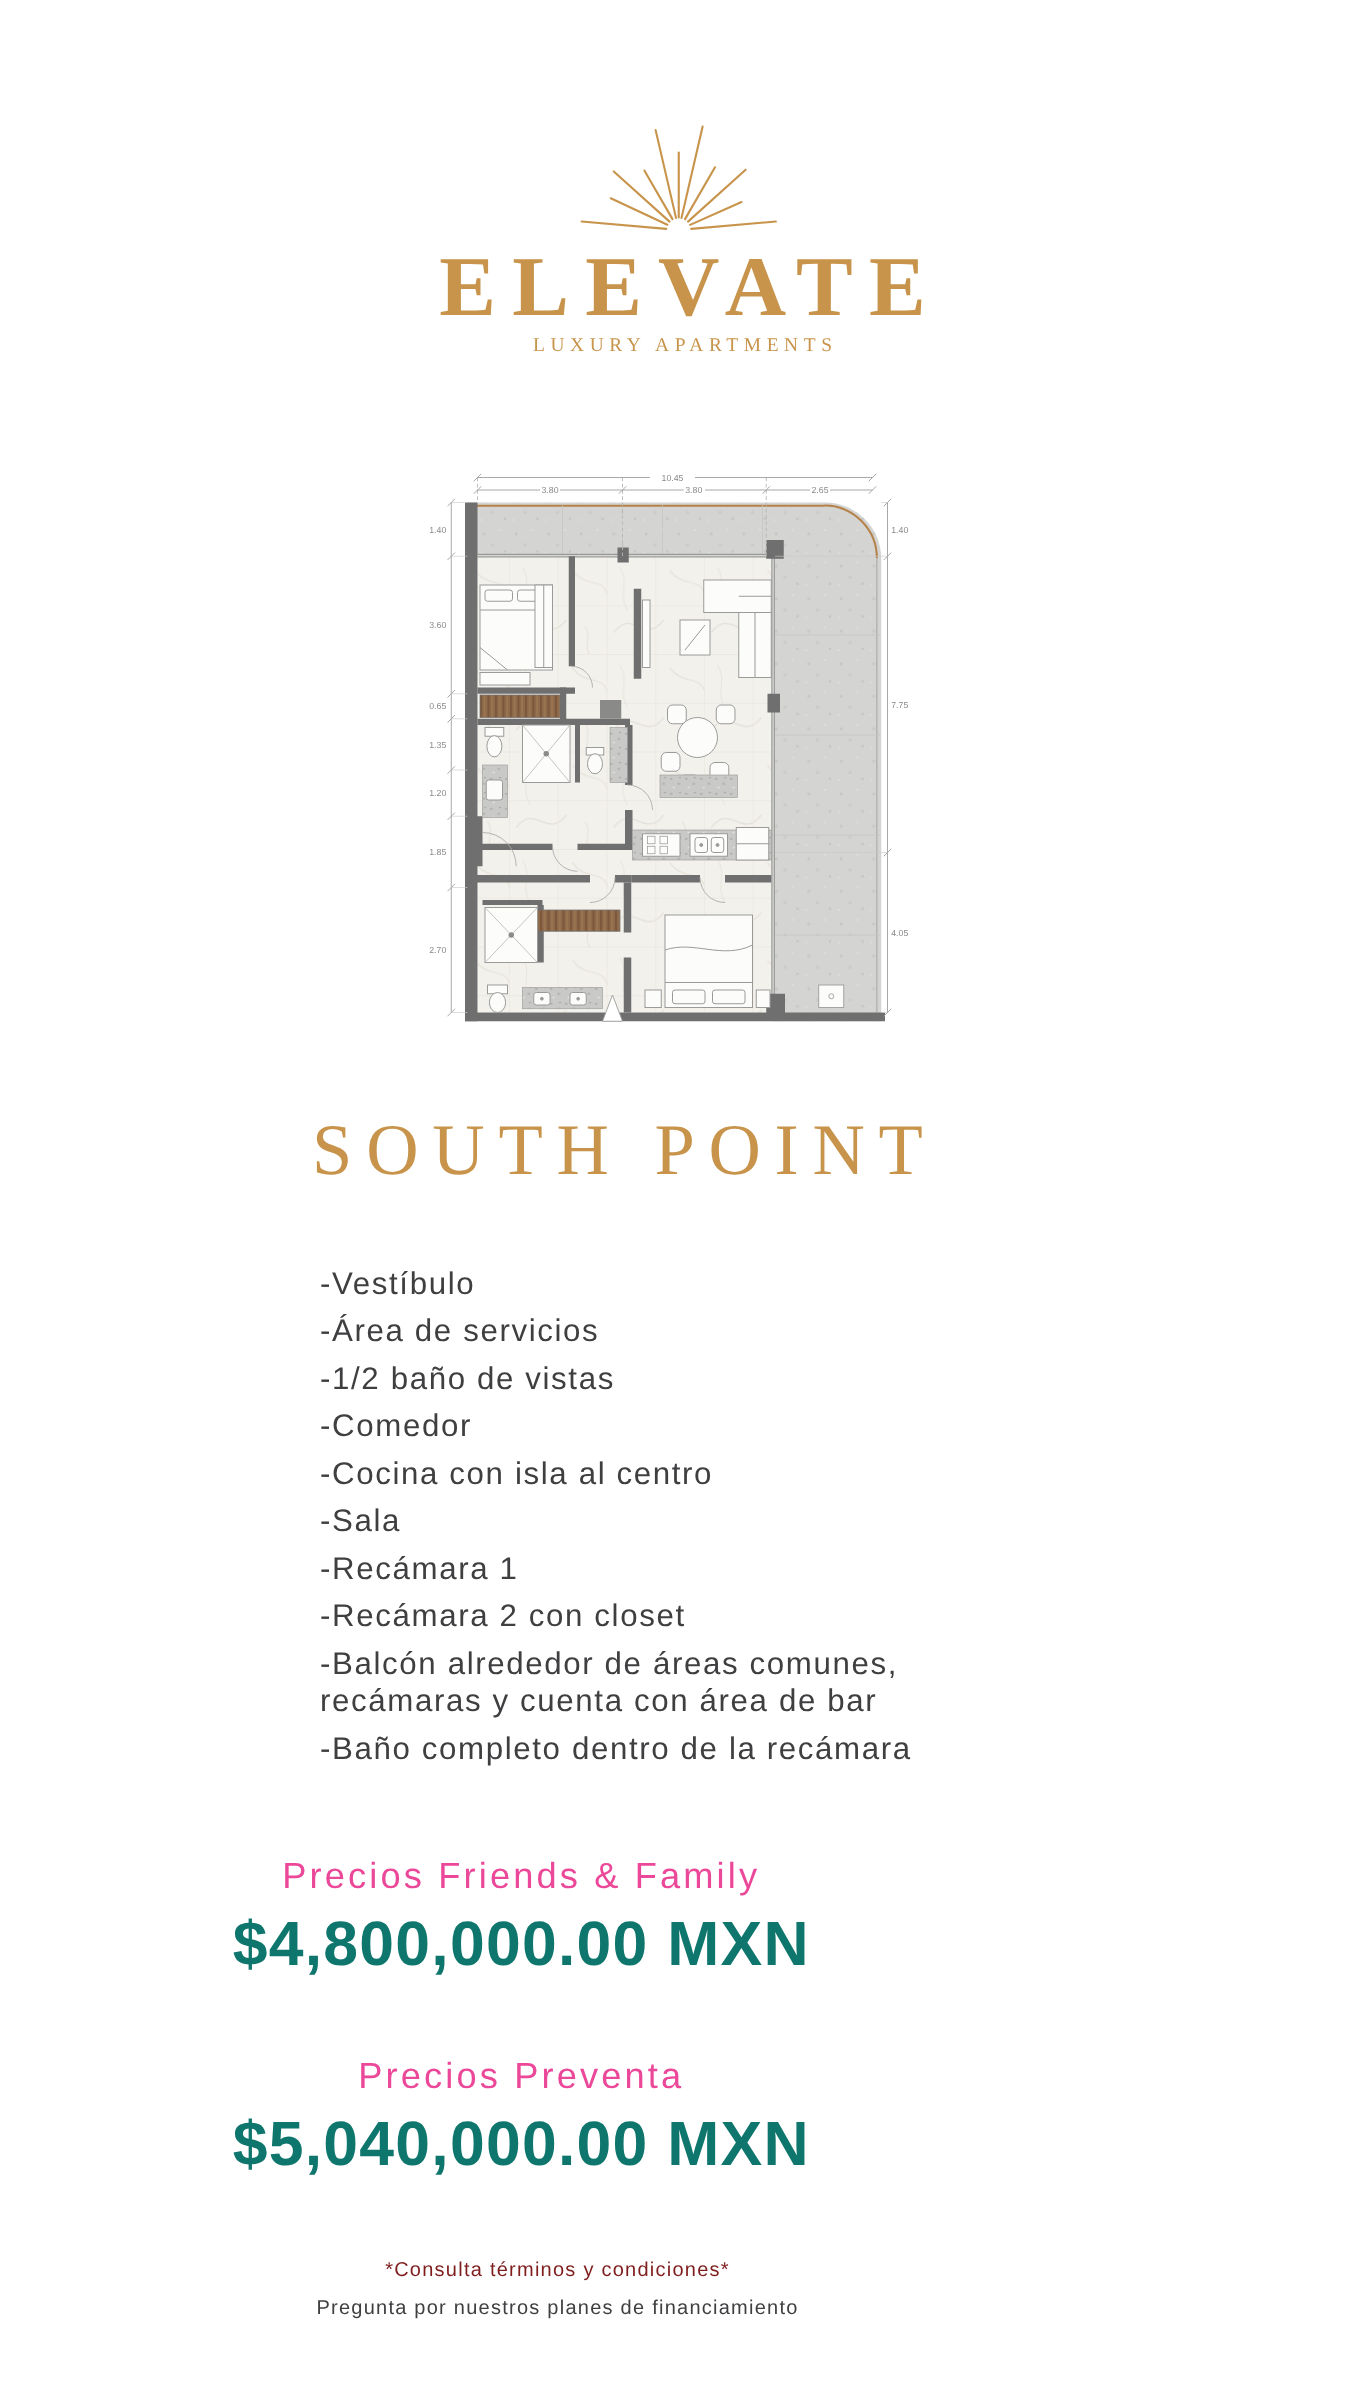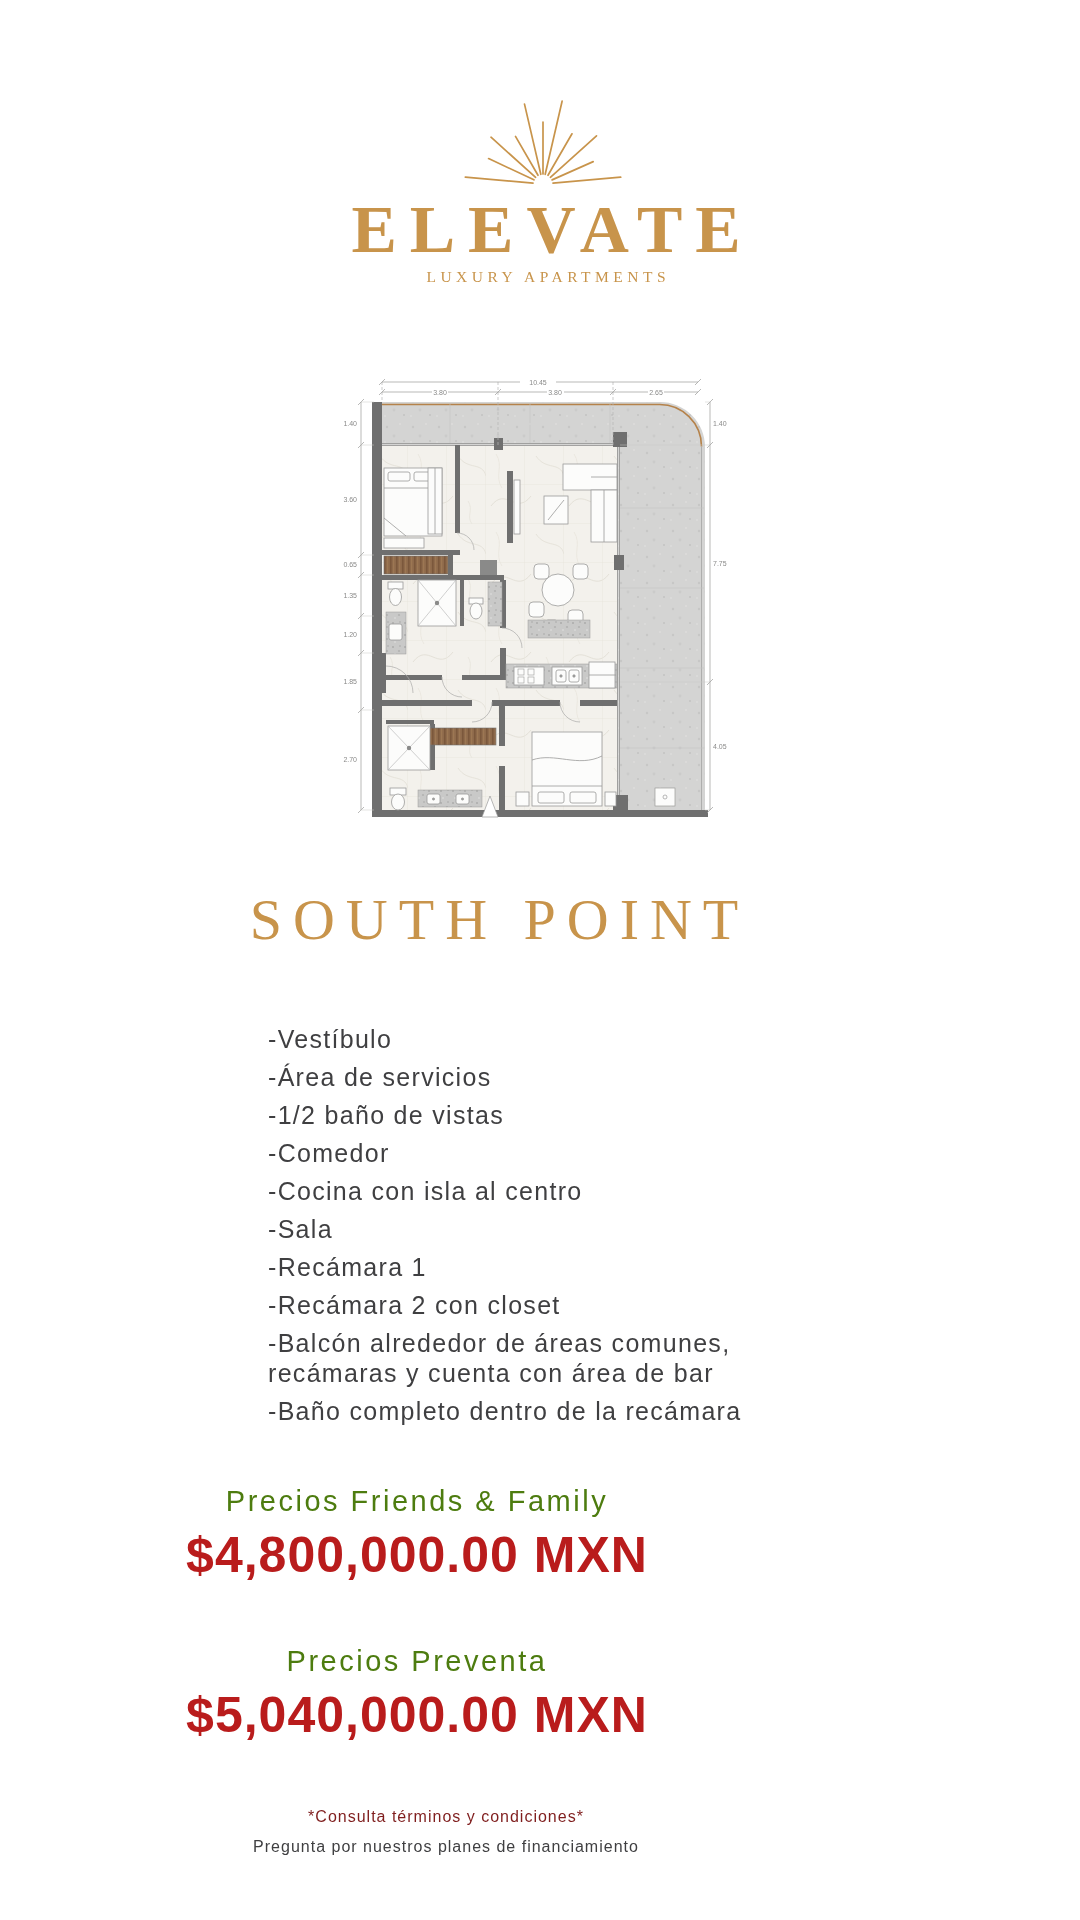--- a/index.html
+++ b/index.html
@@ -9,29 +9,29 @@
   .cx{transform:translateX(-50%);white-space:nowrap;}
   
   .brand-name{top:190px;left:546px;font-family:"Liberation Serif","DejaVu Serif",serif;
               font-size:68px;font-weight:700;letter-spacing:13px;padding-left:13px;color:#C8944B;}
   .brand-tagline{top:268px;left:546px;font-family:"Liberation Serif","DejaVu Serif",serif;
               font-size:15.5px;letter-spacing:4.5px;padding-left:4.5px;color:#C8944B;}
   
   .unit-title{top:886px;left:494px;font-family:"Liberation Serif","DejaVu Serif",serif;
               font-size:58px;font-weight:400;letter-spacing:11px;padding-left:11px;color:#C8944B;text-align:center;}
   
-  .features{position:absolute;left:252px;top:1008px;width:560px;margin:16px;padding:0;list-style:none;
+  .features{position:absolute;left:252px;top:1008px;width:560px;margin:4px;padding:0;list-style:none;
             color:#3f3f41;font-size:25px;letter-spacing:1.3px;line-height:30px;}
   .features li{margin-bottom:8px;}
   
   .price-block{position:absolute;left:417px;transform:translateX(-50%);text-align:center;white-space:nowrap;}
   .price-block.b1{top:1483px;}
   .price-block.b2{top:1643px;}
-  .price-label{font-size:29px;letter-spacing:2.5px;color:#4d7c0f;line-height:36px;}
-  .price-value{font-size:50px;font-weight:700;letter-spacing:1px;color:#b91c1c;line-height:60px;margin-top:6px;}
+  .price-label{font-size:29px;letter-spacing:2.5px;color:#ec4899;line-height:36px;}
+  .price-value{font-size:50px;font-weight:700;letter-spacing:1px;color:#0f766e;line-height:60px;margin-top:6px;}
   
   .footer-1{top:1808px;left:446px;font-size:16px;letter-spacing:1px;color:#7f1d1d;}
   .footer-2{top:1838px;left:446px;font-size:16px;letter-spacing:1px;color:#3f3f41;}
   svg text{font-family:"Liberation Sans","DejaVu Sans",sans-serif;}
 </style>
 </head>
 <body>
 
 <div class="page">
 

